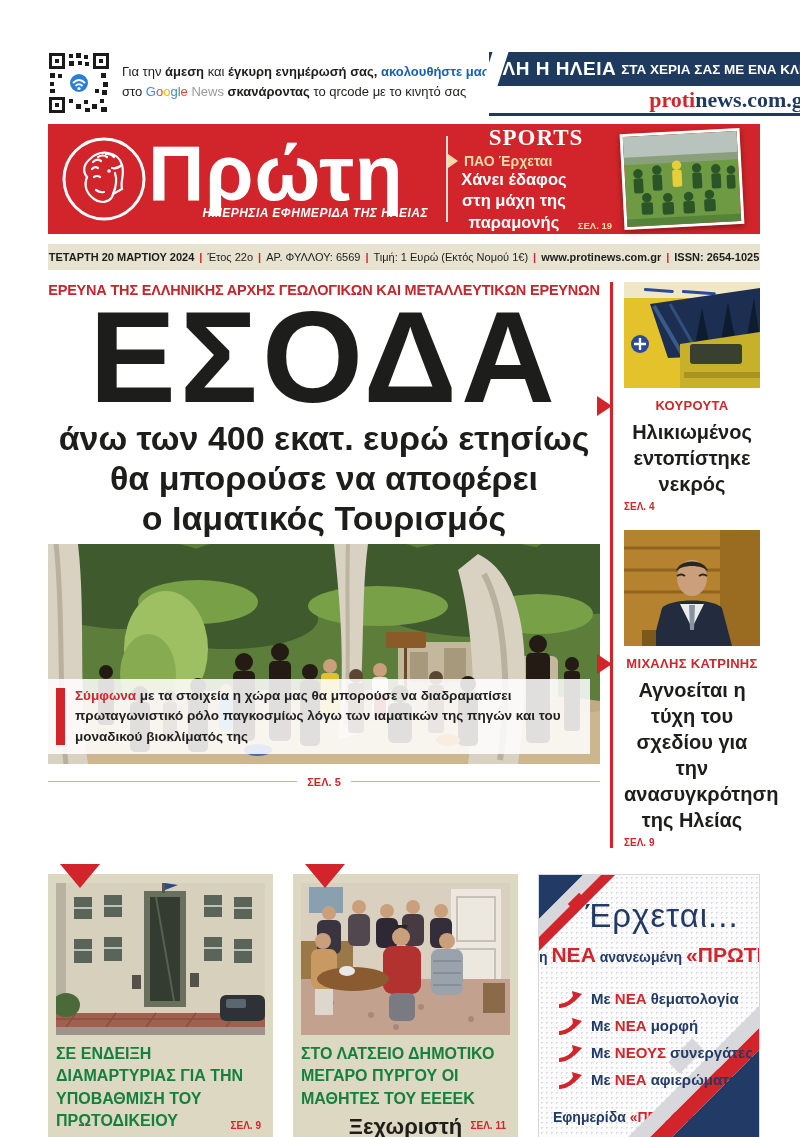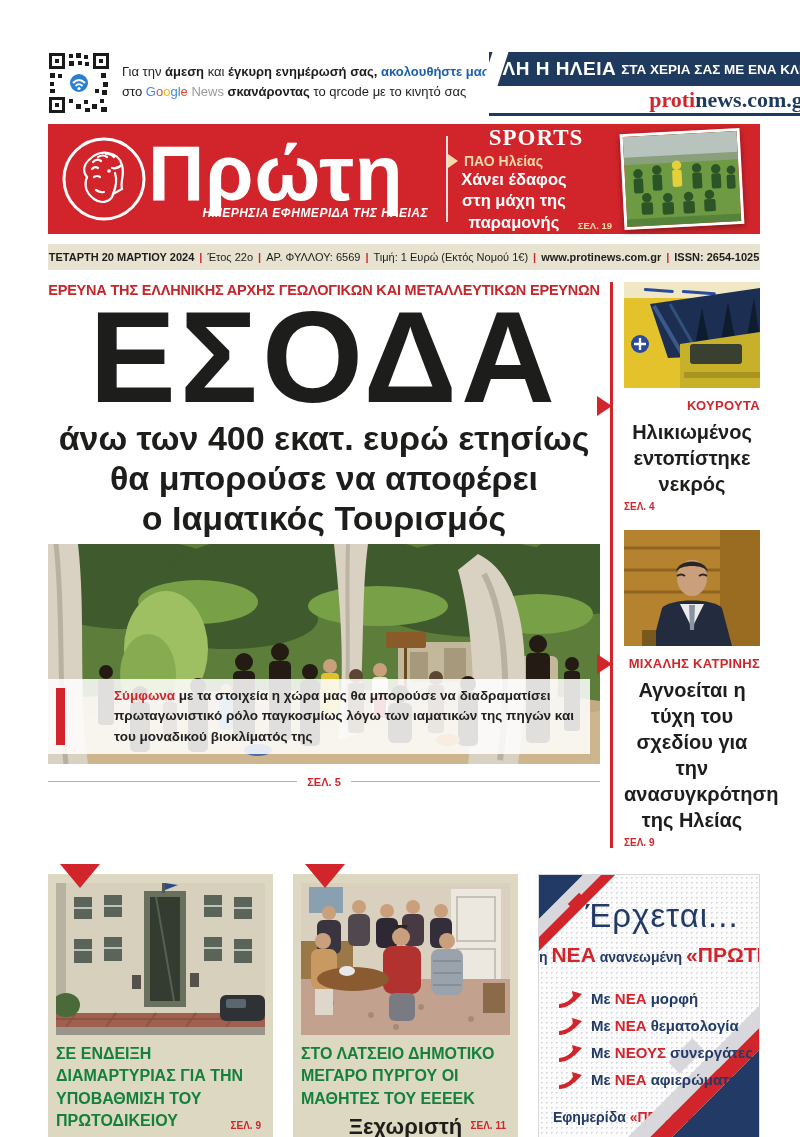--- a/index.html
+++ b/index.html
@@ -67,33 +67,33 @@
 
   .kicker { color:#c5262c; font-weight:bold; font-size:14.5px; text-align:center;
     white-space:nowrap; letter-spacing:-.2px; }
   .headline { font-size:130px; font-weight:bold; text-align:center; line-height:.92;
     letter-spacing:4px; color:#1d1d1b; }
   .deck { font-size:34px; font-weight:bold; text-align:center; line-height:1.18; color:#1d1d1b; }
 
   .photo-main { height:220px; position:relative; margin-top:6px; overflow:hidden; }
   .photo-main > svg { width:100%; height:100%; display:block; }
   .caption { position:absolute; left:0; right:10px; bottom:10px;
-    background:rgba(255,255,255,.86); display:flex; padding:7px 10px 7px 0;gap:39px; }
+    background:rgba(255,255,255,.86); display:flex; padding:7px 10px 7px 0; }
   .cap-bar { width:9px; background:#d2252b; margin:2px 10px 2px 8px; flex:0 0 9px; }
   .cap-text { font-weight:bold; font-size:13.5px; line-height:1.5; color:#222; }
   .cap-lead { color:#d2252b; }
   .sel-row { display:flex; align-items:center; margin-top:12px; }
   .sel-line { flex:1; height:1px; background:#e59c9c; }
   .sel { color:#d2252b; font-weight:bold; font-size:11px; margin:0 10px; }
 
   
   .side-item { position:relative; }
   .side-photo { width:136px; margin-bottom:10px; }
   .side-photo svg { width:100%; display:block; }
-  .side-kicker { position:relative; display:flex; justify-content:flex-end; color:#d2252b;
+  .side-kicker { position:relative; display:flex; justify-content:center; color:#d2252b;
     font-weight:bold; font-size:13px; letter-spacing:.3px; }
   .side-arrow { position:absolute; left:-27px; top:-2px; width:0; height:0;
     border-top:10px solid transparent; border-bottom:10px solid transparent;
     border-left:15px solid #d2252b; }
   .side-title { font-weight:bold; font-size:20px; line-height:1.3; text-align:center;
     margin-top:6px; color:#1d1d1b; }
   .side-page { text-align:left; color:#d2252b; font-weight:bold; font-size:10px; margin-top:4px; }
   .side-gap { height:18px; }
 
   
@@ -219,21 +219,21 @@
     </div>
     <div class="mast-title-wrap">
       <div class="mast-title">Πρώτη</div>
       <div class="mast-tagline">ΗΜΕΡΗΣΙΑ ΕΦΗΜΕΡΙΔΑ ΤΗΣ ΗΛΕΙΑΣ</div>
     </div>
     <div class="mast-div"></div>
     <div class="sports">
       <div class="sports-label">SPORTS</div>
       <div class="sports-kicker">
           <span class="sports-arrow"></span>
-          <span>ΠΑΟ Ηλείας</span>
+          <span>ΠΑΟ Έρχεται</span>
         </div>
       <div class="sports-row">
         <div class="sports-title">Χάνει έδαφος στη μάχη της παραμονής</div>
         <div class="sports-page">ΣΕΛ. 19</div>
       </div>
     </div>
     <div class="sports-photo">
       <svg viewBox="0 0 120 96" preserveAspectRatio="none">
         <rect width="120" height="96" fill="#6f9a44"></rect>
         <rect width="120" height="26" fill="#b9c3bd"></rect>
@@ -568,28 +568,28 @@
         <rect x="92" y="88" width="26" height="14" transform="rotate(-45 105 95)" fill="#d2252b"></rect>
       </svg>
       <div class="ad-title">Έρχεται...</div>
       <div class="ad-sub"><span class="t1">η </span><span class="hl">ΝΕΑ</span><span class="t1"> ανανεωμένη </span><span class="hl">«ΠΡΩΤΗ»</span></div>
       <div class="ad-bullets">
         <div class="ad-bullet">
           <svg width="24" height="18" viewBox="0 0 24 18">
               <path d="M1 16 C9 15 14 11 17 5" fill="none" stroke="#d2252b" stroke-width="4" stroke-linecap="round"></path>
               <polygon points="13,1 23,4 15,12" fill="#d2252b"></polygon>
             </svg>
-          <span><span class="t1">Με </span><span class="hl">ΝΕΑ</span><span class="t1"> μορφή</span></span>
+          <span><span class="t1">Με </span><span class="hl">ΝΕΑ</span><span class="t1"> θεματολογία</span></span>
         </div>
         <div class="ad-bullet">
           <svg width="24" height="18" viewBox="0 0 24 18">
               <path d="M1 16 C9 15 14 11 17 5" fill="none" stroke="#d2252b" stroke-width="4" stroke-linecap="round"></path>
               <polygon points="13,1 23,4 15,12" fill="#d2252b"></polygon>
             </svg>
-          <span><span class="t1">Με </span><span class="hl">ΝΕΑ</span><span class="t1"> θεματολογία</span></span>
+          <span><span class="t1">Με </span><span class="hl">ΝΕΑ</span><span class="t1"> μορφή</span></span>
         </div>
         <div class="ad-bullet">
           <svg width="24" height="18" viewBox="0 0 24 18">
               <path d="M1 16 C9 15 14 11 17 5" fill="none" stroke="#d2252b" stroke-width="4" stroke-linecap="round"></path>
               <polygon points="13,1 23,4 15,12" fill="#d2252b"></polygon>
             </svg>
           <span><span class="t1">Με </span><span class="hl">ΝΕΟΥΣ</span><span class="t1"> συνεργάτες</span></span>
         </div>
         <div class="ad-bullet">
           <svg width="24" height="18" viewBox="0 0 24 18">

